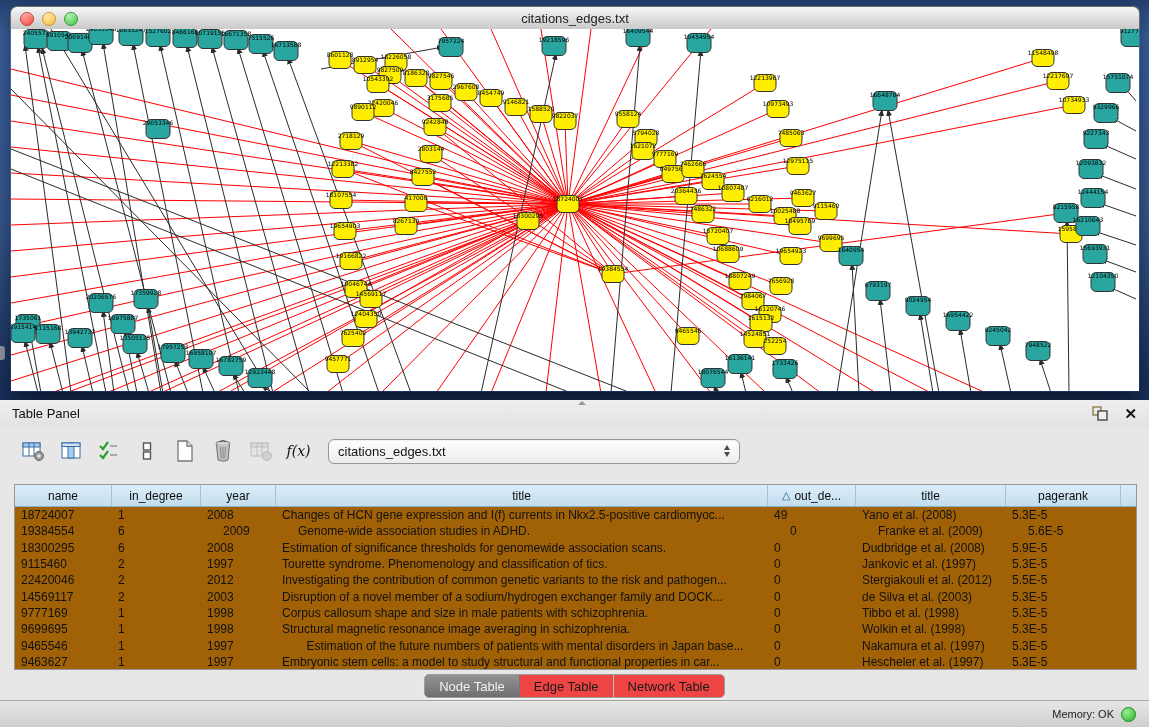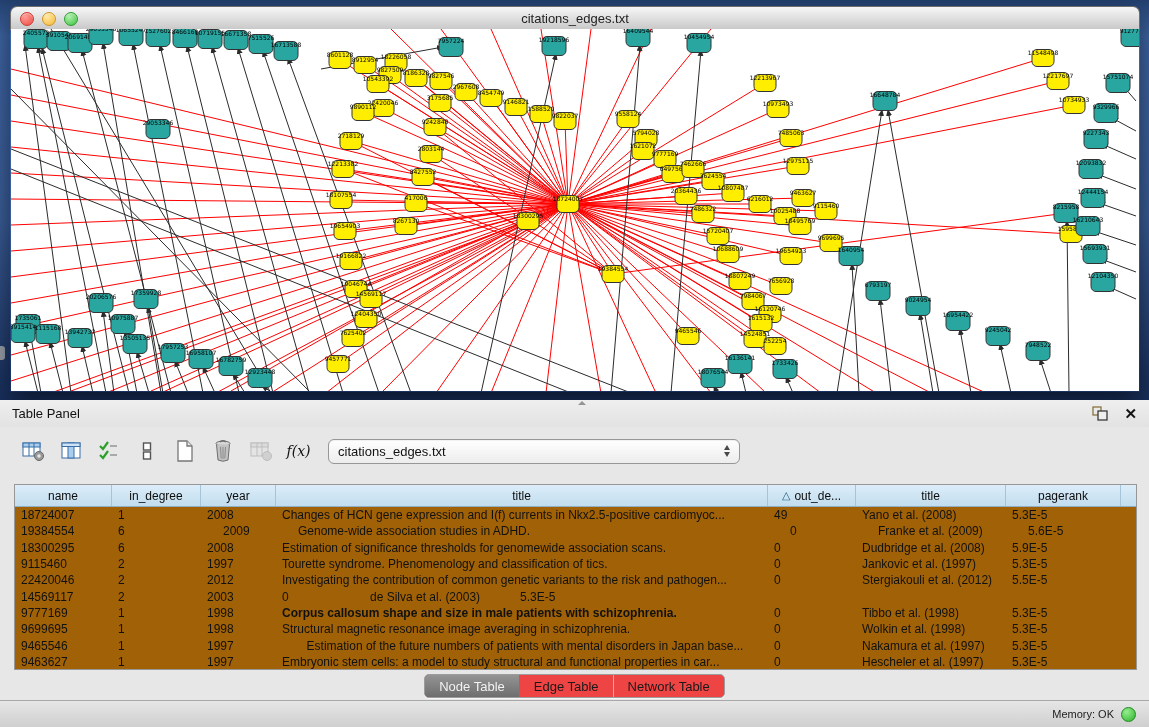--- a/index.html
+++ b/index.html
@@ -651,29 +651,30 @@
             <div class="cell" style="width: 75px;">2012</div>
             <div class="cell" style="width: 492px;">Investigating the contribution of common genetic variants to the risk and pathogen...</div>
             <div class="cell" style="width: 88px;">0</div>
             <div class="cell" style="width: 150px;">Stergiakouli et al. (2012)</div>
             <div class="cell" style="width: 115px;">5.5E-5</div>
           </div>
           <div class="trow">
             <div class="cell" style="width: 97px;">14569117</div>
             <div class="cell" style="width: 89px;">2</div>
             <div class="cell" style="width: 75px;">2003</div>
+            <div class="cell" style="width: 492px;">Disruption of a novel member of a sodium/hydrogen exchanger family and DOCK...</div>
             <div class="cell" style="width: 88px;">0</div>
             <div class="cell" style="width: 150px;">de Silva et al. (2003)</div>
             <div class="cell" style="width: 115px;">5.3E-5</div>
           </div>
           <div class="trow">
             <div class="cell" style="width: 97px;">9777169</div>
             <div class="cell" style="width: 89px;">1</div>
             <div class="cell" style="width: 75px;">1998</div>
-            <div class="cell" style="width: 492px; font-weight: bold;">Corpus callosum shape and size in male patients with schizophrenia.</div>
+            <div class="cell" style="width: 492px;">Corpus callosum shape and size in male patients with schizophrenia.</div>
             <div class="cell" style="width: 88px;">0</div>
             <div class="cell" style="width: 150px;">Tibbo et al. (1998)</div>
             <div class="cell" style="width: 115px;">5.3E-5</div>
           </div>
           <div class="trow">
             <div class="cell" style="width: 97px;">9699695</div>
             <div class="cell" style="width: 89px;">1</div>
             <div class="cell" style="width: 75px;">1998</div>
             <div class="cell" style="width: 492px;">Structural magnetic resonance image averaging in schizophrenia.</div>
             <div class="cell" style="width: 88px;">0</div>

